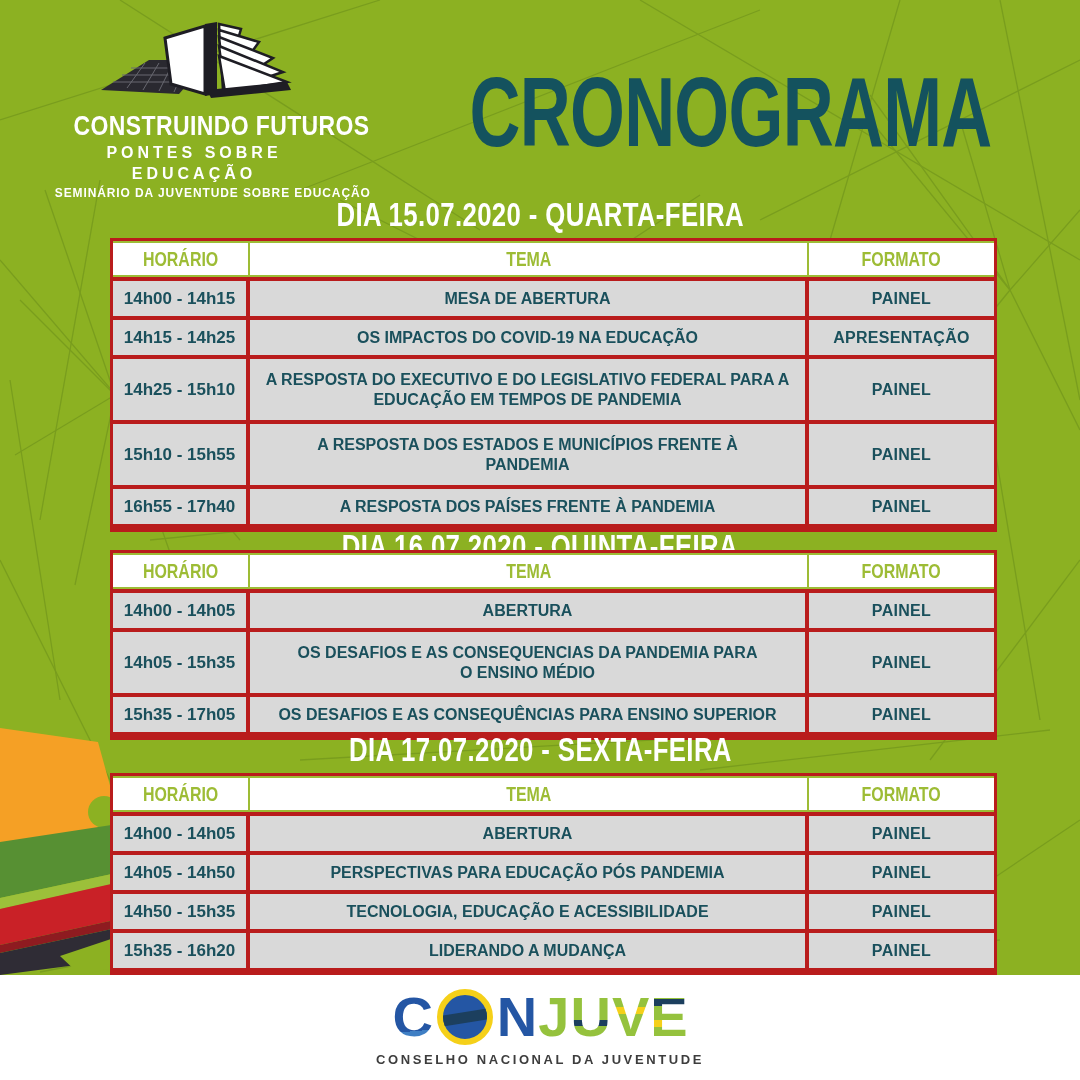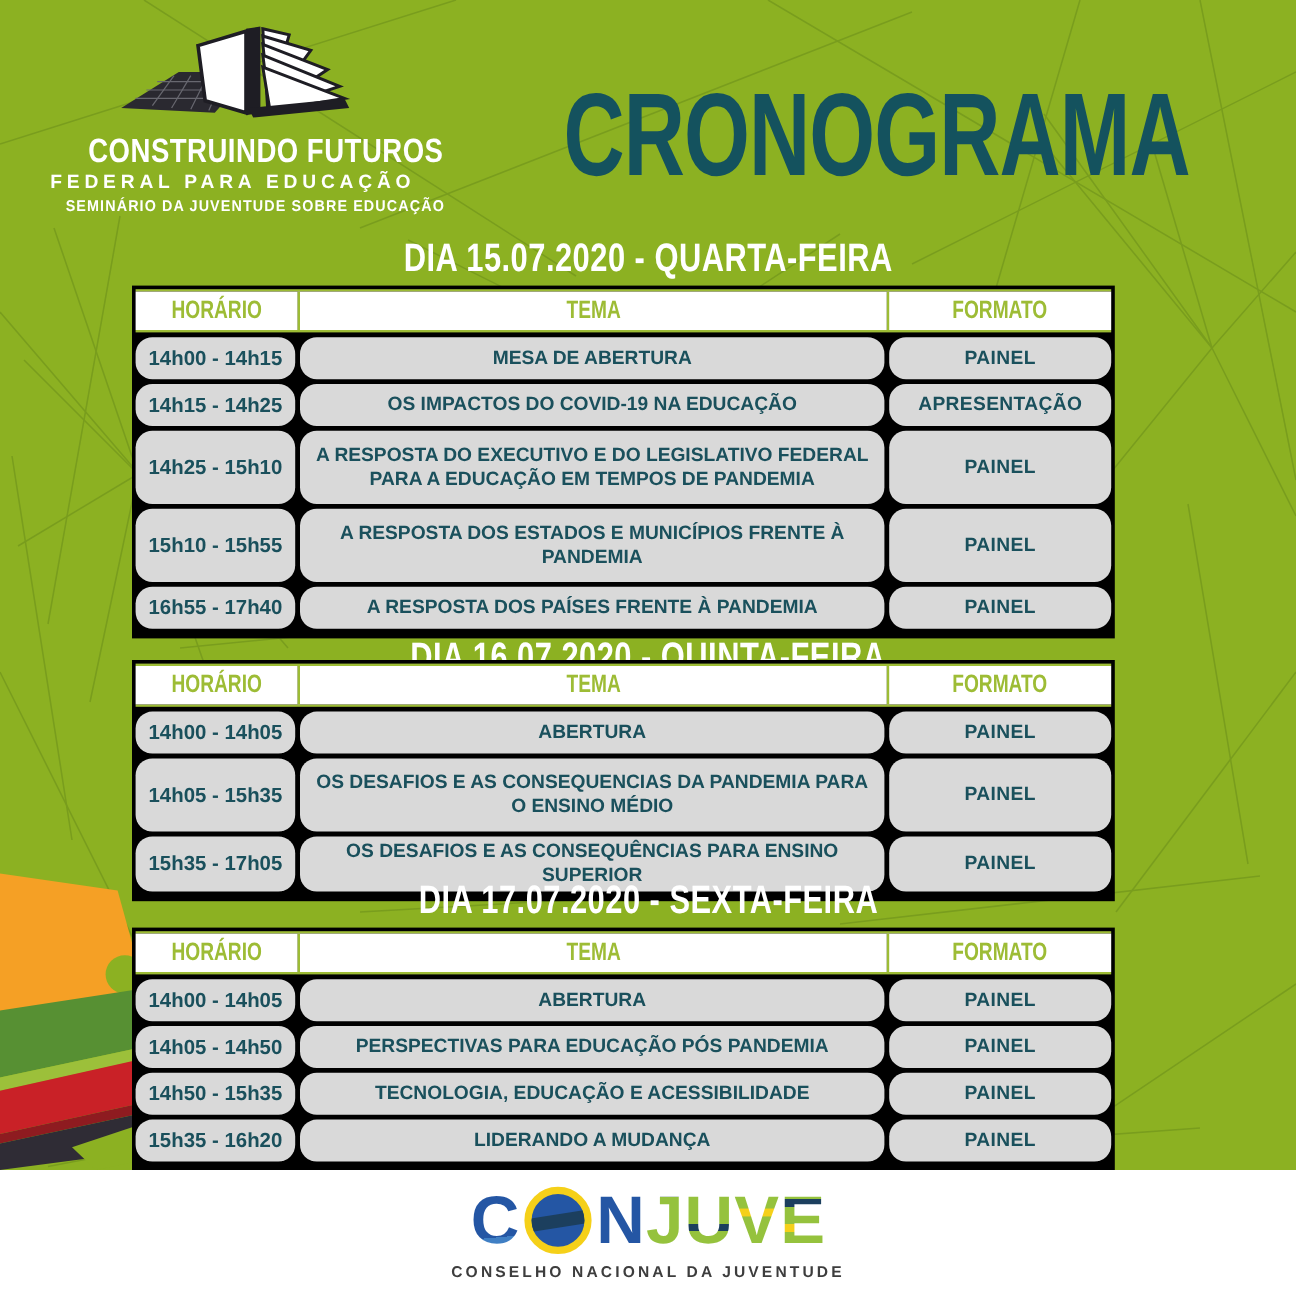--- a/index.html
+++ b/index.html
@@ -22,30 +22,30 @@
   .main-title{position:absolute;left:368px;top:62px;width:520px;text-align:center;z-index:2;
               font-size:98px;font-weight:bold;line-height:100px;color:#14525e;}
   .main-title .cond{transform:scaleX(0.72);letter-spacing:-1px;}
 
   
   .day-title{position:absolute;left:0;width:100%;text-align:center;z-index:2;color:#ffffff;
              font-size:33px;font-weight:bold;line-height:38px;}
   .day-title .cond{transform:scaleX(0.78);letter-spacing:0.5px;}
 
   
-  .panel{position:absolute;left:110px;width:819px;background:#000000;z-index:2;
+  .panel{position:absolute;left:110px;width:887px;background:#b91c1c;z-index:2;
          padding:3px 3px 8px 3px;box-sizing:border-box;}
   .thead{display:grid;grid-template-columns:135px 1fr 187px;
          border-top:2px solid #9dbc35;border-bottom:2px solid #9dbc35;}
   .th{min-height:32px;display:flex;align-items:center;justify-content:center;background:#fff;
       color:#9dbc35;font-size:21px;font-weight:bold;}
   .th + .th{border-left:2px solid #9dbc35;}
   .trow{display:grid;grid-template-columns:133px 1fr 185px;gap:4px;margin-top:4px;}
   .td{background:#d9d9d9;display:flex;align-items:center;justify-content:center;text-align:center;
-      color:#1a505c;min-height:29px;font-weight:bold;border-radius:14px;}
+      color:#1a505c;min-height:29px;font-weight:bold;}
   .td.time{font-size:17px;}
   .td.tema{font-size:16px;line-height:20px;padding:3px 8px;}
   .td.fmt{font-size:16px;letter-spacing:0.3px;}
   .trow.tall .td{min-height:55px;}
   .tema-narrow{max-width:470px;margin:0 auto;}
 
   
   .footer{position:absolute;left:0;bottom:0;width:100%;height:105px;background:#ffffff;z-index:3;
           display:flex;flex-direction:column;align-items:center;justify-content:center;}
   .brand-row{display:flex;align-items:center;gap:1px;line-height:1;}
@@ -135,21 +135,21 @@
       <polygon points="76,18 116,6 116,74 82,64" fill="#ffffff" stroke="#1e1d24" stroke-width="3"></polygon>
       <polygon points="116,4 128,2 128,74 116,76" fill="#1e1d24"></polygon>
       <polygon points="130,4 152,9 134,70" fill="#ffffff" stroke="#1e1d24" stroke-width="2.5"></polygon>
       <polygon points="130,10 170,22 135,70" fill="#ffffff" stroke="#1e1d24" stroke-width="2.5"></polygon>
       <polygon points="130,17 184,38 136,70" fill="#ffffff" stroke="#1e1d24" stroke-width="2.5"></polygon>
       <polygon points="130,26 194,52 136,71" fill="#ffffff" stroke="#1e1d24" stroke-width="2.5"></polygon>
       <polygon points="130,36 198,62 136,72" fill="#ffffff" stroke="#1e1d24" stroke-width="2.5"></polygon>
       <polygon points="118,70 198,62 202,70 122,78" fill="#1e1d24"></polygon>
     </svg>
     <div class="logo-title"><span class="cond">CONSTRUINDO FUTUROS</span></div>
-    <div class="logo-sub">FEDERAL PARA EDUCAÇÃO</div>
+    <div class="logo-sub">PONTES SOBRE EDUCAÇÃO</div>
     <div class="logo-tag"><span class="cond">SEMINÁRIO DA JUVENTUDE SOBRE EDUCAÇÃO</span></div>
   </div>
 
   <div class="main-title">
     <span class="cond">CRONOGRAMA</span>
   </div>
 
   <div class="day-title" style="top:196px">
     <span class="cond">DIA 15.07.2020 - QUARTA-FEIRA</span>
   </div>

